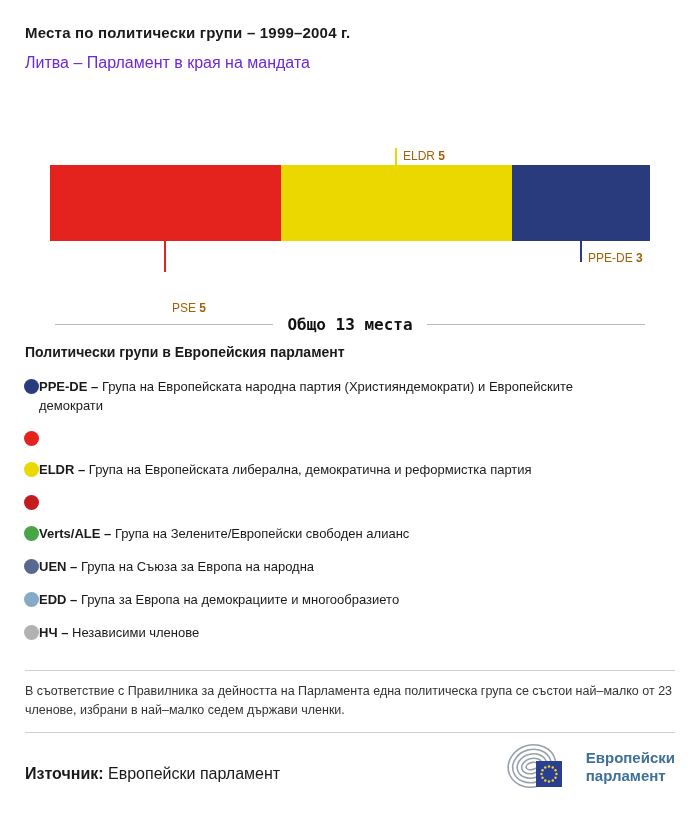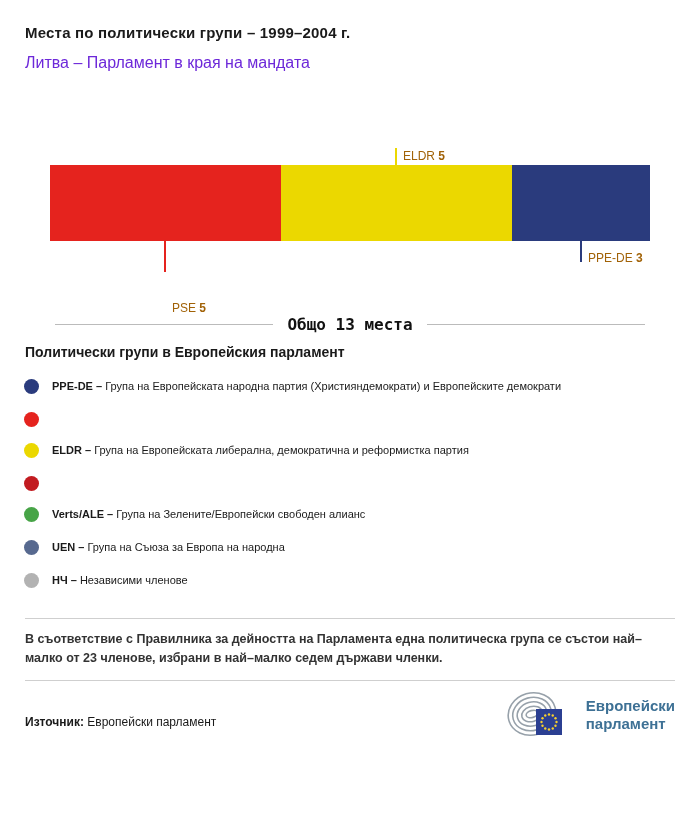--- a/index.html
+++ b/index.html
@@ -25,29 +25,29 @@
   .lbl-ppe  { left:588px; top:109px; }
 
   .total-divider { display:flex; align-items:center; margin:38px 55px 0; }
   .total-divider .line { flex:1; height:1px; background:#bbbbbb; }
   .total-text { font-family:"DejaVu Sans Mono", monospace; font-weight:bold; font-size:16px; margin:0 14px; color:#111; }
 
   .legend-heading { margin:10px 25px 0; font-size:14px; font-weight:bold; }
   .legend { margin:17px 25px 0 24px; }
   .legend-item { display:flex; align-items:flex-start; margin-bottom:14px; }
   .dot { width:15px; height:15px; border-radius:50%; flex:0 0 15px; margin-top:2px; }
-  .legend-text { margin-left:13px; font-size:11px; line-height:19px; max-width:565px; }
+  .legend-text { font-size:13px; line-height:19px; max-width:565px; }
   .legend-text .abbr { font-weight:bold; }
 
   .footnote { margin:28px 25px 0; border-top:1px solid #cfcfcf; border-bottom:1px solid #cfcfcf;
-              padding:11px 0 12px; font-size:12.5px; line-height:19px; color:#333;font-weight:bold; }
+              padding:11px 0 12px; font-size:12.5px; line-height:19px; color:#333; }
   .footnote-inner { max-width:655px; }
 
   .source-row { margin:8px 25px 0; display:flex; justify-content:space-between; align-items:center; }
-  .source { font-size:12px; margin-top:14px; }
+  .source { font-size:16px; margin-top:14px; }
   .source .src-label { font-weight:bold; }
   .logo { display:flex; align-items:center; }
   .logo-text { margin-left:18px; color:#3e7195; font-weight:bold; font-size:15px; line-height:18px; }
 </style>
 </head>
 <body>
 
 <div class="title">Места по политически групи – 1999–2004 г.</div>
 <div class="subtitle">Литва – Парламент в края на мандата</div>
 
@@ -93,20 +93,24 @@
   </div>
   <div class="legend-item">
     <span class="dot" style="background-color: rgb(71, 164, 71);"></span>
     <div class="legend-text"><span class="abbr">Verts/ALE –</span> <span>Група на Зелените/Европейски свободен алианс</span></div>
   </div>
   <div class="legend-item">
     <span class="dot" style="background-color: rgb(87, 105, 143);"></span>
     <div class="legend-text"><span class="abbr">UEN –</span> <span>Група на Съюза за Европа на народна</span></div>
   </div>
   <div class="legend-item">
+    <span class="dot" style="background-color: rgb(133, 170, 200);"></span>
+    <div class="legend-text"><span class="abbr">EDD –</span> <span>Група за Европа на демокрациите и многообразието</span></div>
+  </div>
+  <div class="legend-item">
     <span class="dot" style="background-color: rgb(178, 178, 178);"></span>
     <div class="legend-text"><span class="abbr">НЧ –</span> <span>Независими членове</span></div>
   </div>
 </div>
 
 <div class="footnote">
   <div class="footnote-inner">В съответствие с Правилника за дейността на Парламента една политическа група се състои най–малко от 23 членове, избрани в най–малко седем държави членки.</div>
 </div>
 
 <div class="source-row">

